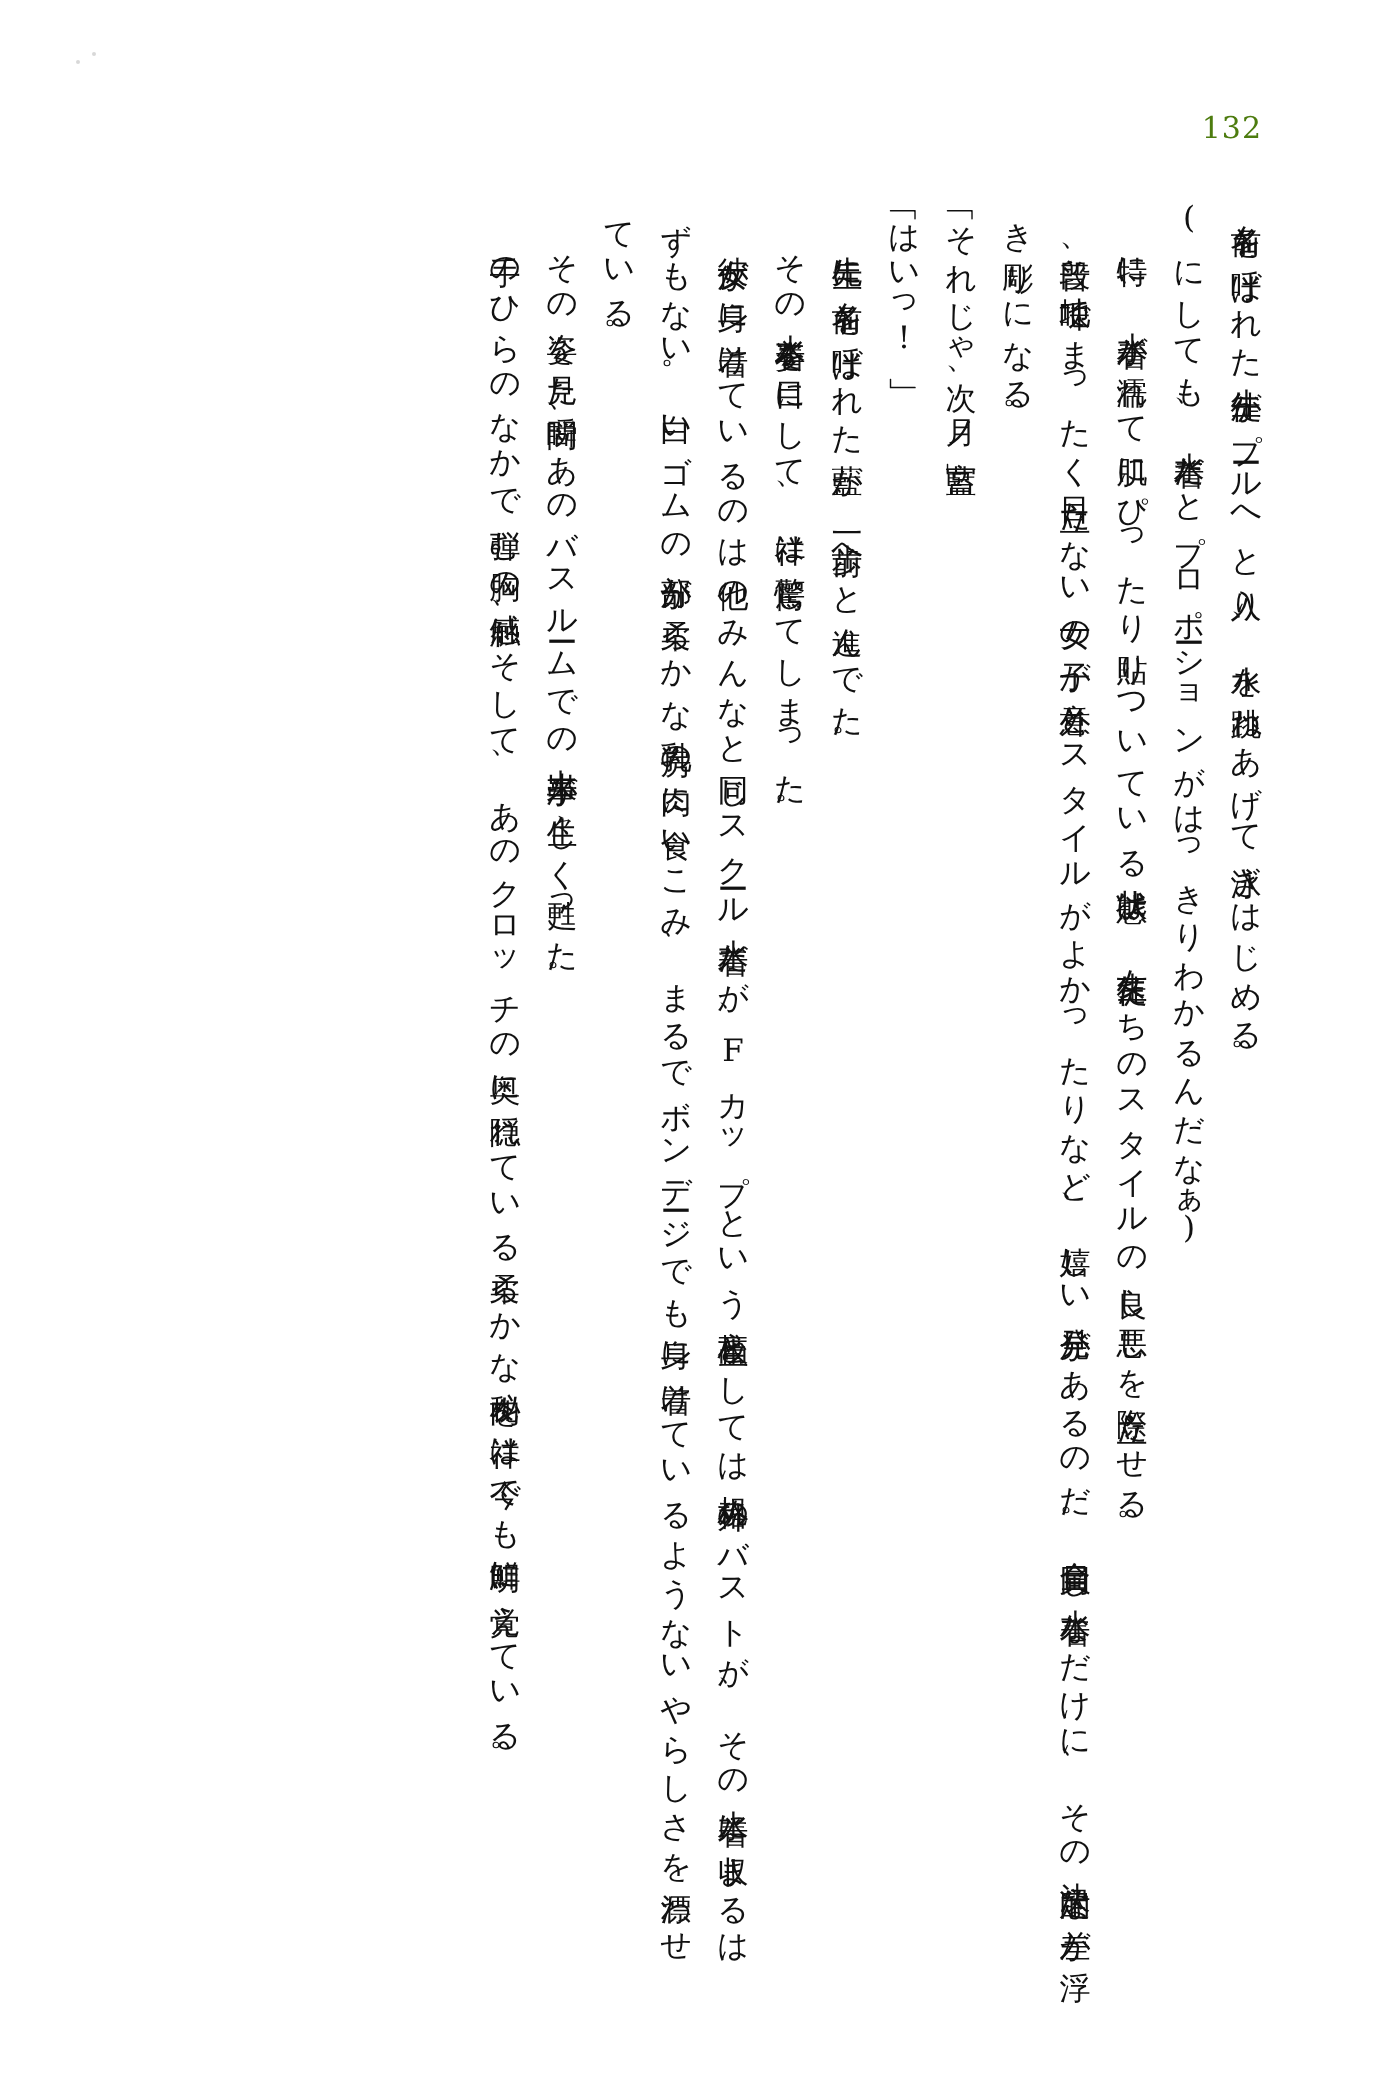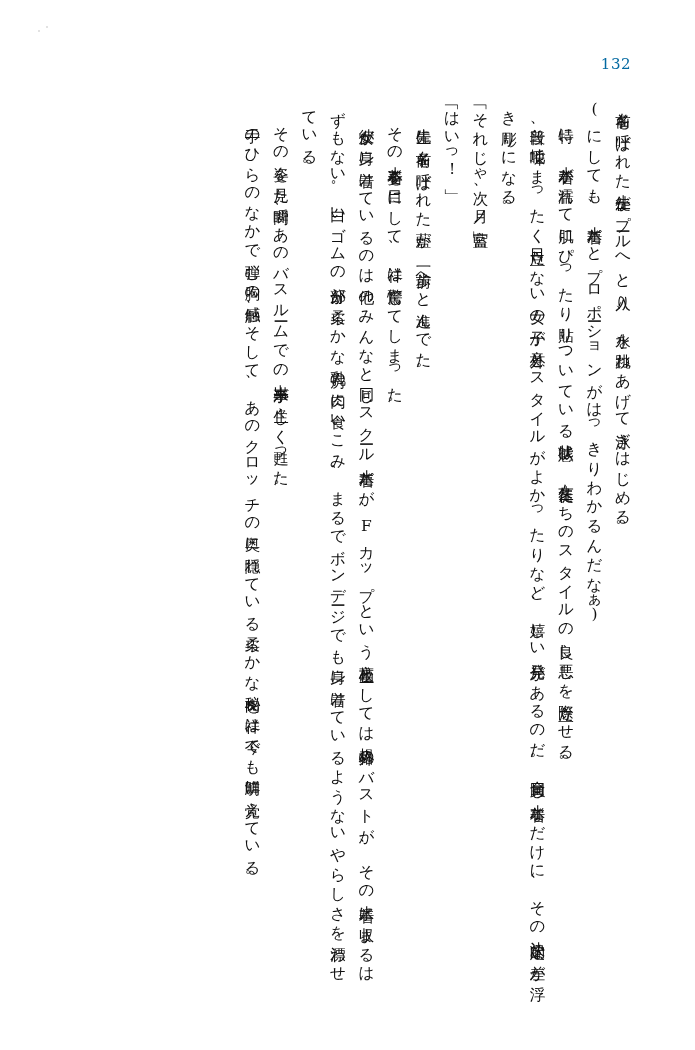--- a/index.html
+++ b/index.html
@@ -19,21 +19,21 @@
     width: 695px;
     height: 1050px;
     background: #ffffff;
   }
   .page-number {
     position: absolute;
     top: 55px;
     right: 64px;
     font-size: 15px;
     font-family: "DejaVu Serif", "Liberation Serif", serif;
-    color: #0369a1;
+    color: #4d7c0f;
     letter-spacing: 0.5px;
   }
   .body-text {
     position: absolute;
     top: 100px;
     left: 55px;
     right: 58px;
     height: 875px;
     writing-mode: vertical-rl;
     text-orientation: upright;

